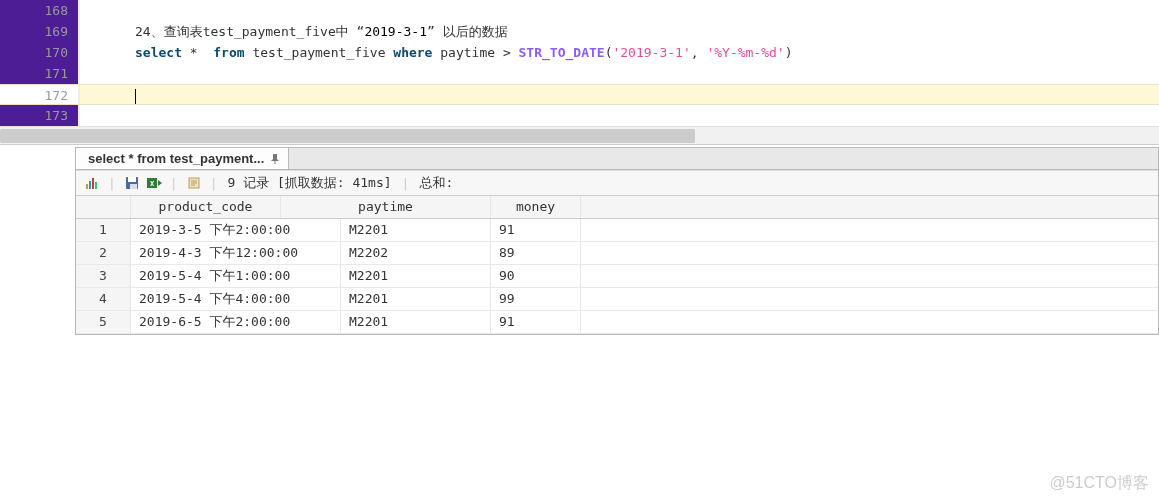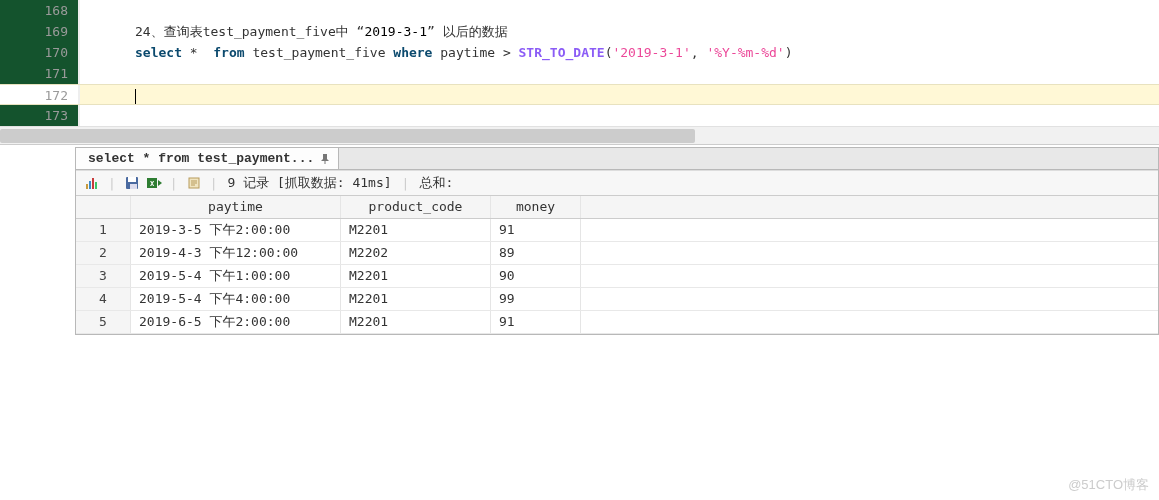--- a/index.html
+++ b/index.html
@@ -1,47 +1,47 @@
 <!DOCTYPE html>
 <html><head>
   <meta charset="utf-8">
   <style>
     * { margin: 0; padding: 0; box-sizing: border-box; }
     body { font-family: "Microsoft YaHei", "SimSun", Consolas, monospace; font-size: 13px; background: #fff; color: #333; width: 1159px; height: 500px; overflow: hidden; }
     .editor-area { border-bottom: 1px solid #ccc; }
     .code-line { display: flex; height: 21px; line-height: 21px; }
-    .gutter { width: 80px; text-align: right; padding-right: 10px; color: #9a9a9a; font-family: "Simsun", Consolas, monospace; border-right: 2px solid #eee; margin-right: 5px; background: #14532d; user-select: none; }
+    .gutter { width: 80px; text-align: right; padding-right: 10px; color: #9a9a9a; font-family: "Simsun", Consolas, monospace; border-right: 2px solid #eee; margin-right: 5px; background: #4c1d95; user-select: none; }
     .code-content { padding-left: 50px; font-family: "SimSun", Consolas, monospace; white-space: pre; }
     .current-line { background: #fff8d6; border-top: 1px solid #e8e2bf; border-bottom: 1px solid #e8e2bf; }
     .current-line .gutter { background: #fff; }
     .kw-blue { color: #0c4a6e; font-weight: bold; }
     .kw-green { color: #8b5cf6; font-weight: bold; }
     .str-red { color: #ec4899; }
     .num-red { color: #000000; }
     .caret { display: inline-block; width: 1px; height: 15px; background: #000; vertical-align: middle; }
     .scrollbar-h { height: 18px; background: #f1f1f1; border-top: 1px solid #e1e1e1; position: relative; }
     .scrollbar-thumb { position: absolute; left: 0; top: 2px; height: 14px; width: 60%; background: #ccc; border-radius: 2px; }
     .results-area { margin-top: 2px; margin-left: 75px; border: 1px solid #b8b8b8; background: #fff; }
     .tab-bar { display: flex; background: #e8e8e8; border-bottom: 1px solid #b8b8b8; }
-    .tab { display: flex; align-items: center; gap: 6px; padding: 3px 8px 3px 12px; background: #fdfdfd; border-right: 1px solid #b8b8b8; font-family: Liberation Mono, monospace; font-weight: bold; }
+    .tab { display: flex; align-items: center; gap: 6px; padding: 3px 8px 3px 12px; background: #fdfdfd; border-right: 1px solid #b8b8b8; font-family: Liberation Sans, sans-serif; font-weight: bold; }
     .tab-close { width: 10px; height: 10px; display: inline-flex; align-items: center; justify-content: center; font-size: 10px; color: #666; }
     .toolbar { display: flex; align-items: center; gap: 2px; padding: 3px 6px; border-top: 1px solid #ddd; border-bottom: 1px solid #ccc; background: #f7f7f7; font-family: "SimSun", Consolas, monospace; }
     .sep { color: #ccc; padding: 0 4px; }
     .icon-btn { width: 20px; height: 18px; display: inline-flex; align-items: center; justify-content: center; cursor: pointer; }
     .toolbar-text { padding: 0 4px; }
     .result-grid { display: flex; flex-direction: column; }
     .grid-header { display: flex; background: #f5f5f5; border-bottom: 1px solid #ccc; }
     .grid-row { display: flex; border-bottom: 1px solid #e8e8e8; }
     .cell { padding: 2px 8px; border-right: 1px solid #e5e5e5; font-family: "SimSun", Consolas, monospace; overflow: hidden; text-overflow: ellipsis; white-space: nowrap; height: 22px; line-height: 18px; }
     .row-num { width: 55px; text-align: center; background: #f5f5f5; color: #444; }
     .col-paytime { width: 210px; }
     .col-product { width: 150px; }
     .col-money { width: 90px; }
     .hdr { text-align: center; color: #333; }
-    .watermark { position: fixed; bottom: 6px; right: 10px; color: #ccc; font-size: 13px; font-family: "Microsoft YaHei", sans-serif; }
+    .watermark { position: fixed; bottom: 6px; right: 10px; color: #ccc; font-size: 16px; font-family: "Microsoft YaHei", sans-serif; }
   </style>
 </head>
 <body>
 
 <div class="editor-area">
   <div class="code-line">
     <div class="gutter">168</div>
     <div class="code-content"></div>
   </div>
   <div class="code-line">
@@ -112,22 +112,22 @@
         </svg>
     </span>
     <span class="sep">|</span>
     <span class="toolbar-text">9 记录 [抓取数据: 41ms]</span>
     <span class="sep">|</span>
     <span class="toolbar-text">总和:</span>
   </div>
   <div class="result-grid">
     <div class="grid-header">
       <div class="cell row-num hdr"></div>
+      <div class="cell col-product hdr">product_code</div>
       <div class="cell col-paytime hdr">paytime</div>
-      <div class="cell col-product hdr">product_code</div>
       <div class="cell col-money hdr">money</div>
     </div>
     <div class="grid-row">
       <div class="cell row-num">1</div>
       <div class="cell col-paytime">2019-3-5 下午2:00:00</div>
       <div class="cell col-product">M2201</div>
       <div class="cell col-money">91</div>
     </div>
     <div class="grid-row">
       <div class="cell row-num">2</div>

